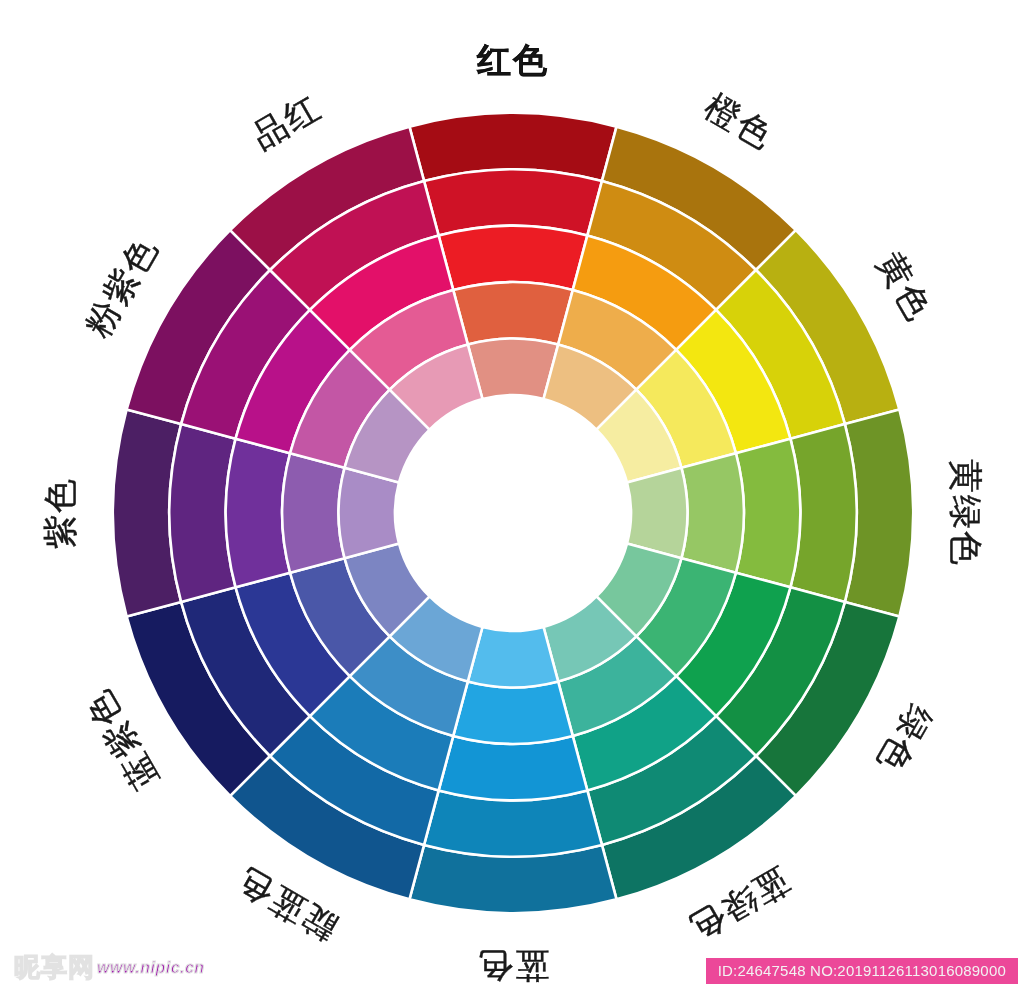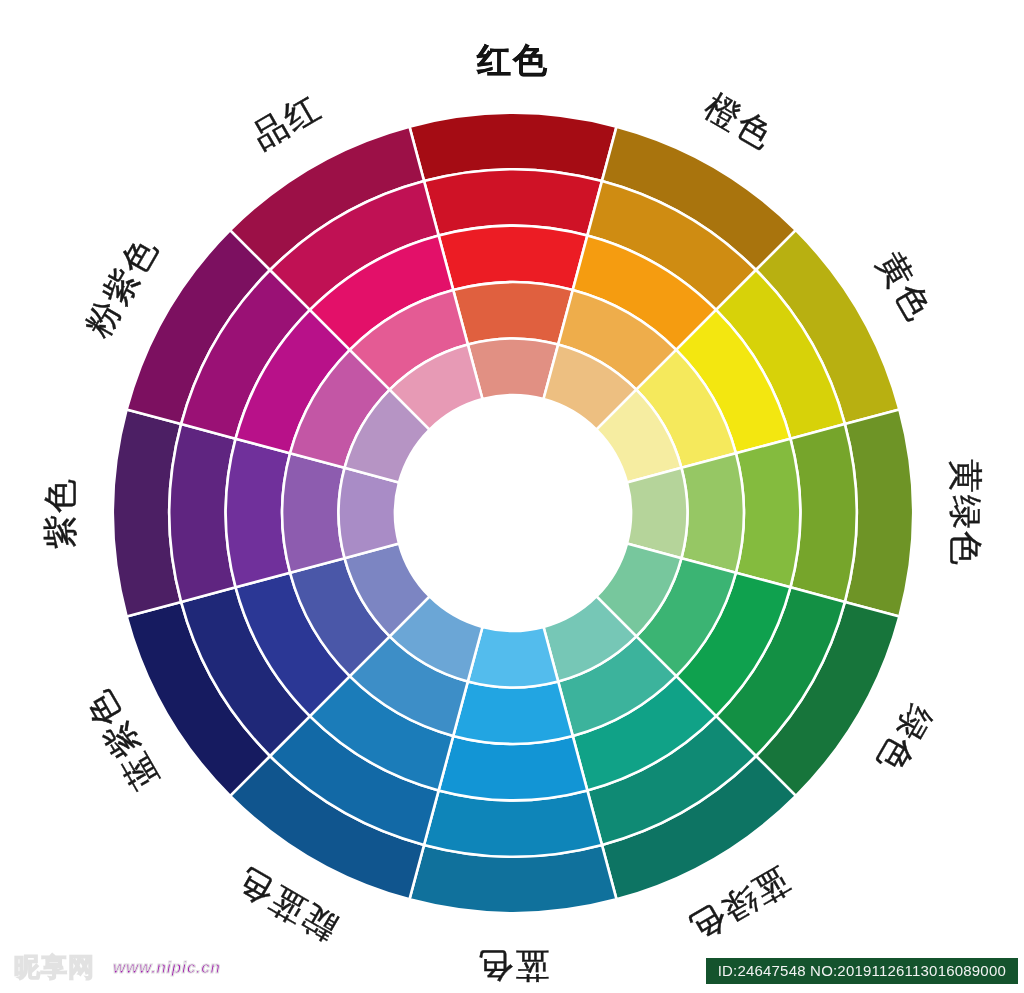--- a/index.html
+++ b/index.html
@@ -19,39 +19,39 @@
     font-weight:400;
     color:#1a1a1a;
     white-space:nowrap;
     letter-spacing:2px;
     transform-origin:50% 50%;
     -webkit-text-stroke:0.4px #111;
   }
   #watermark{
     position:absolute;
     left:14px;bottom:8px;
-    display:flex;align-items:center;gap:18px;
+    display:flex;align-items:center;gap:2px;
     opacity:1;
   }
   #watermark .wm-cn{
     font-size:26px;font-weight:700;color:#ffffff;
     -webkit-text-stroke:1.3px #e2e2e2;
     letter-spacing:1px;
     font-family:"Liberation Sans","DejaVu Sans",sans-serif;
   }
   #watermark .wm-url{
     font-size:16px;font-weight:700;font-style:italic;color:#a21caf;
     -webkit-text-stroke:1.2px #e2e2e2;
     letter-spacing:0.5px;
     font-family:"Liberation Sans","DejaVu Sans",sans-serif;
   }
   #idbadge{
     position:absolute;
     right:6px;bottom:9px;
-    background:#14532d;
+    background:#ec4899;
     color:#f2f2f2;
     font-size:15px;
     padding:4px 12px 5px 12px;
     letter-spacing:0.2px;
     font-family:"Liberation Sans","DejaVu Sans",sans-serif;
   }
 </style>
 </head>
 <body>
 

